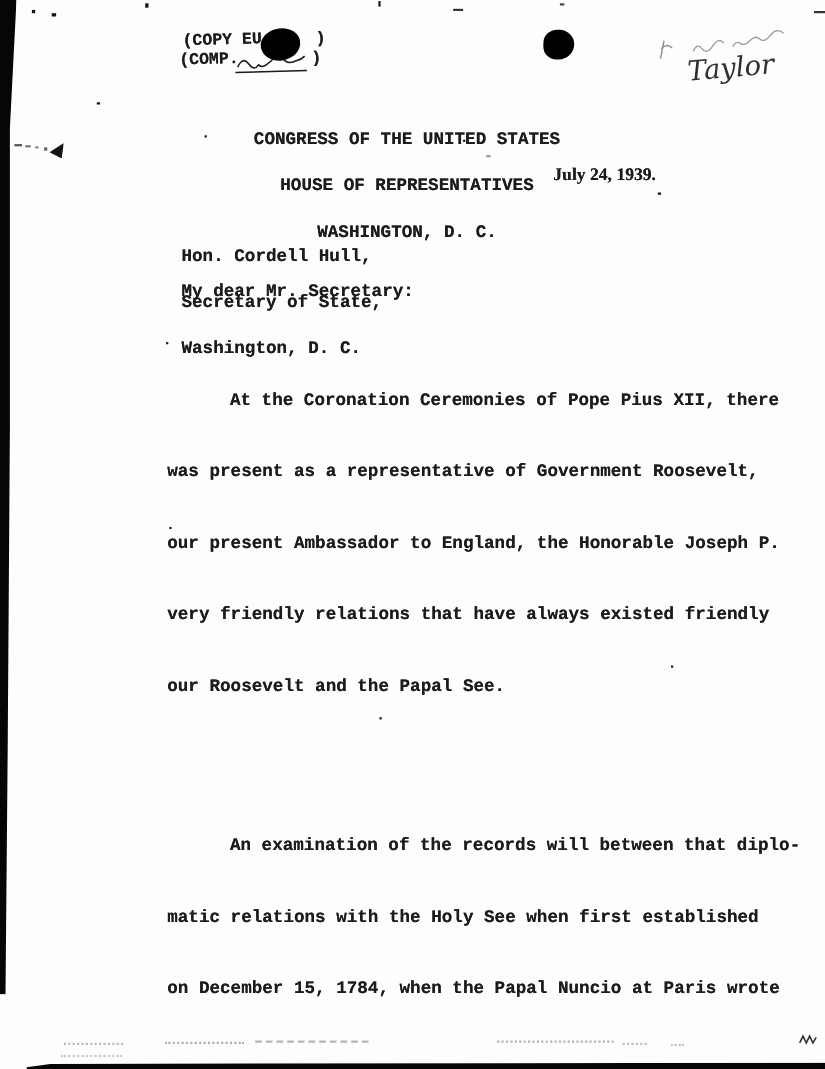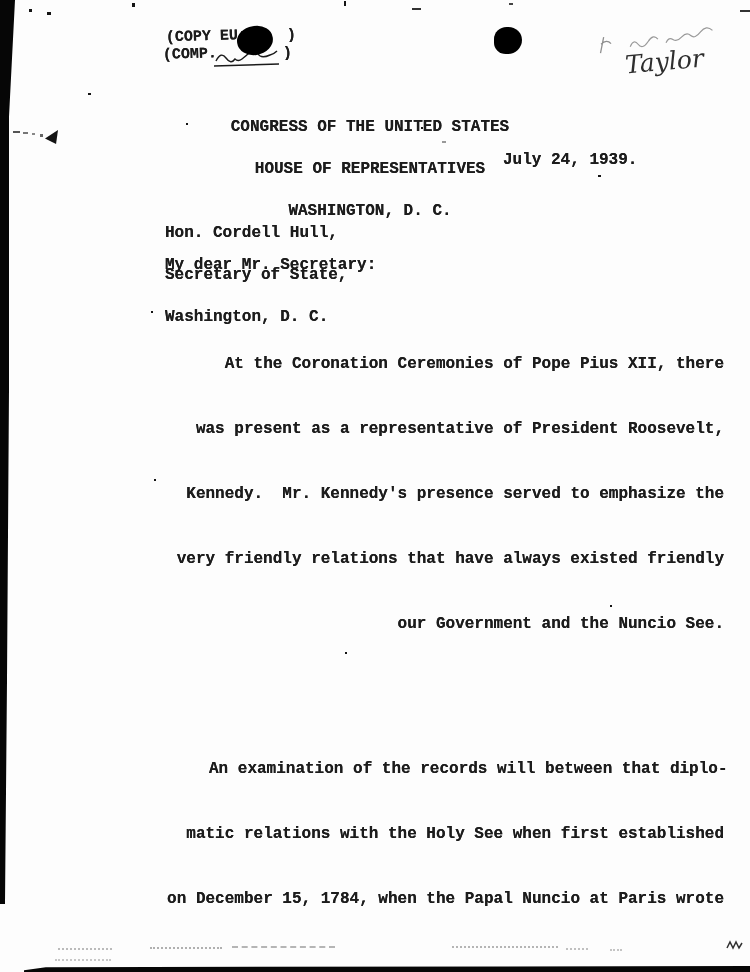--- a/index.html
+++ b/index.html
@@ -21,27 +21,27 @@
     clip-path:polygon(0 70%, 3% 20%, 100% 0, 100% 100%, 0 100%);
   }
   .spk{ position:absolute; display:block; background:#141414; }
   
   .stamp{ font-size:15px; transform:rotate(-1.5deg); }
   .blot{ position:absolute; background:#000; }
   
   .lh{ left:0; right:0; top:92px; text-align:center; font-size:16px;
        line-height:14px; transform:translateX(-5px); }
   
-  .dateline{ left:503px; top:151px; font-size:16px; }
+  .dateline{ left:503px; top:151px; font-size:16px;font-family:Liberation Serif, serif; }
   .recipient{ left:165px; top:198px; font-size:16px; line-height:14px; }
   .salutation{ left:165px; top:256px; font-size:16px; }
   .body-copy{ left:152px; top:278px; width:572px; font-size:16px; }
   .bline{ height:29px; line-height:29px; white-space:pre; }
   .indent{ padding-left:57px; }
-  .para{ margin:0;text-align:right; }
+  .para{ margin:0; }
   .gap8{ margin-top:8px; }
   
   .taylor{
     left:625px; top:47px; font-family:"DejaVu Serif",serif; font-style:italic;
     font-size:25px; color:#2e2e2e; transform:rotate(-5deg); white-space:pre;
   }
   .scribble{ position:absolute; }
   .dash{ position:absolute; height:0; }
 </style>
 </head>
@@ -106,24 +106,24 @@
 
   <div class="abs tw recipient">
     <div>Hon. Cordell Hull,</div>
     <div>Secretary of State,</div>
     <div>Washington, D. C.</div>
   </div>
 
   <div class="abs tw body-copy">
     <div class="para">
       <div class="bline indent">At the Coronation Ceremonies of Pope Pius XII, there</div>
-      <div class="bline">was present as a representative of President Roosevelt,</div>
-      <div class="bline">Kennedy.  Mr. Kennedy's presence served to emphasize the</div>
+      <div class="bline">was present as a representative of Government Roosevelt,</div>
+      <div class="bline">our present Ambassador to England, the Honorable Joseph P.</div>
       <div class="bline">very friendly relations that have always existed friendly</div>
-      <div class="bline">our Government and the Nuncio See.</div>
+      <div class="bline">our Roosevelt and the Papal See.</div>
     </div>
     <div class="para gap8">
       <div class="bline indent">An examination of the records will between that diplo-</div>
       <div class="bline">matic relations with the Holy See when first established</div>
       <div class="bline">on December 15, 1784, when the Papal Nuncio at Paris wrote</div>
       
       
       
       
     </div>

